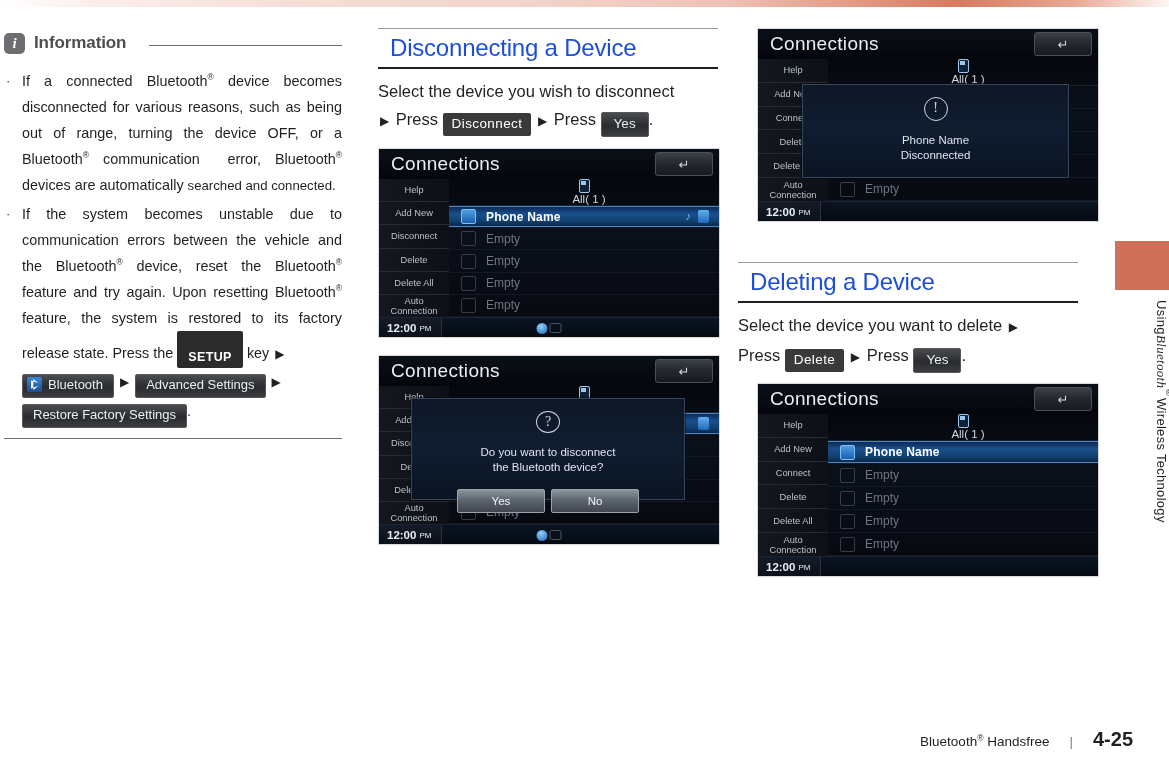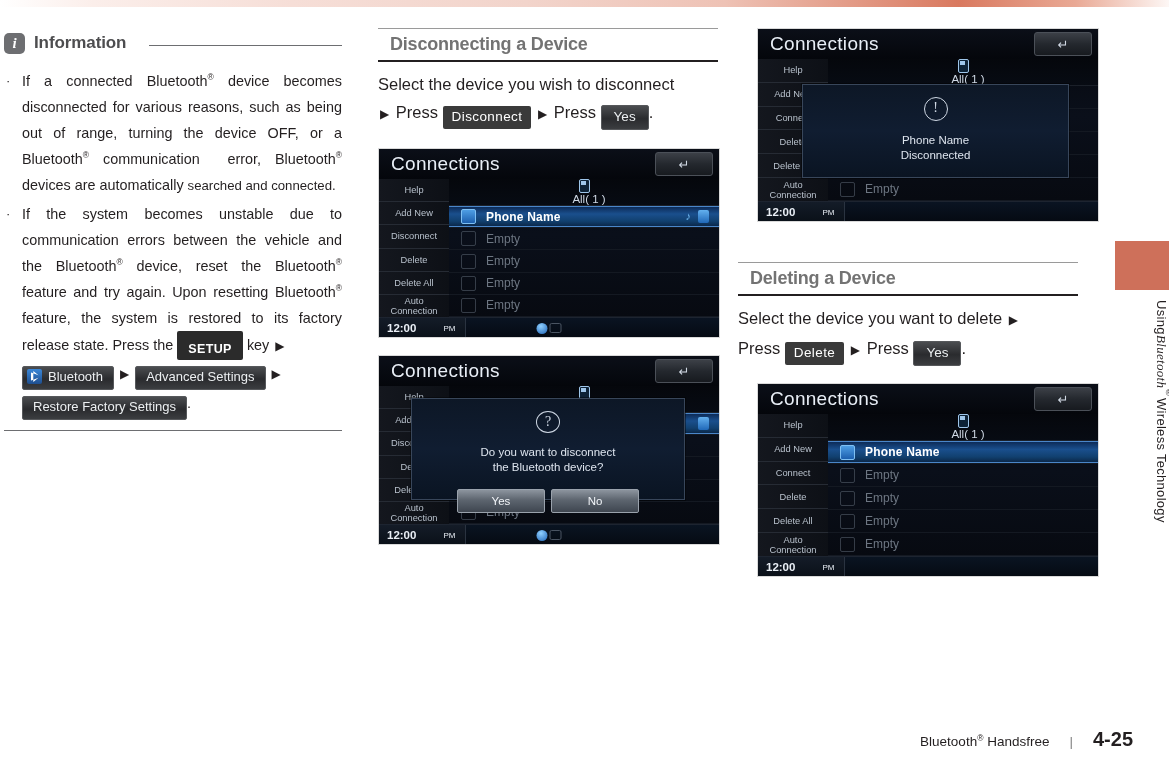--- a/index.html
+++ b/index.html
@@ -104,21 +104,21 @@
     line-height: 18px;
     padding: 1px 9px 2px 9px;
     border-radius: 2px;
     white-space: nowrap;
   }
   .chip-setup {
     background: #2b2b2b;
     font-weight: bold;
     letter-spacing: 0.4px;
     font-size: 12.5px;
-    padding: 9px 11px 2px 11px;
+    padding: 17px 11px 2px 11px;
   }
   .chip-nav {
     background: linear-gradient(to bottom, #4b4d50 0%, #2a2b2e 55%, #3b3d40 100%);
     border: 1px solid #56585b;
     font-size: 13px;
     padding: 1px 10px 3px 10px;
     color: #eceff1;
   }
   .chip-nav.withicon { padding-left: 4px; }
   .bt-badge {
@@ -151,23 +151,23 @@
     margin-top: 10px;
     height: 1px;
     background: #6d6e71;
   }
 
   
   .sec {
     position: absolute;
   }
   .sec-head {
-    font-size: 18px;
-    font-weight: bold;
-    color: #737373;
+    font-size: 24px;
+    font-weight: normal;
+    color: #1d4ed8;
     padding-left: 12px;
     letter-spacing: -0.2px;
   }
   .sec-rule {
     height: 1.6px;
     background: #231f20;
     margin-top: 5px;
   }
   .sec-rule-top {
     height: 1.2px;
@@ -328,21 +328,20 @@
   .status-time {
     background: linear-gradient(to bottom, #141c28, #0a1018);
     color: #e9eef5;
     font-size: 11.5px;
     font-weight: bold;
     padding: 0 10px 0 8px;
     height: 100%;
     display: flex;
     align-items: center;
     border-right: 1px solid #2a3340;
-    gap: 24px;
   }
   .status-time .ampm { font-size: 8px; margin-left: 3px; font-weight: normal; }
   .status-center {
     position: absolute;
     left: 50%;
     transform: translateX(-50%);
     display: flex;
     align-items: center;
     gap: 2px;
   }

